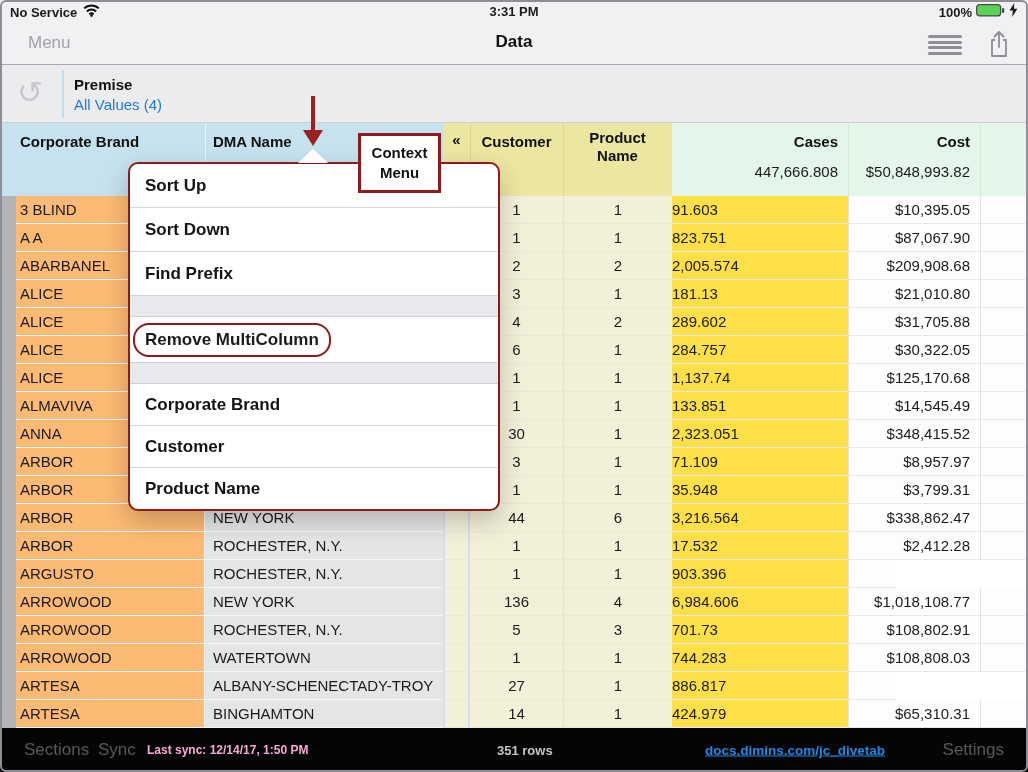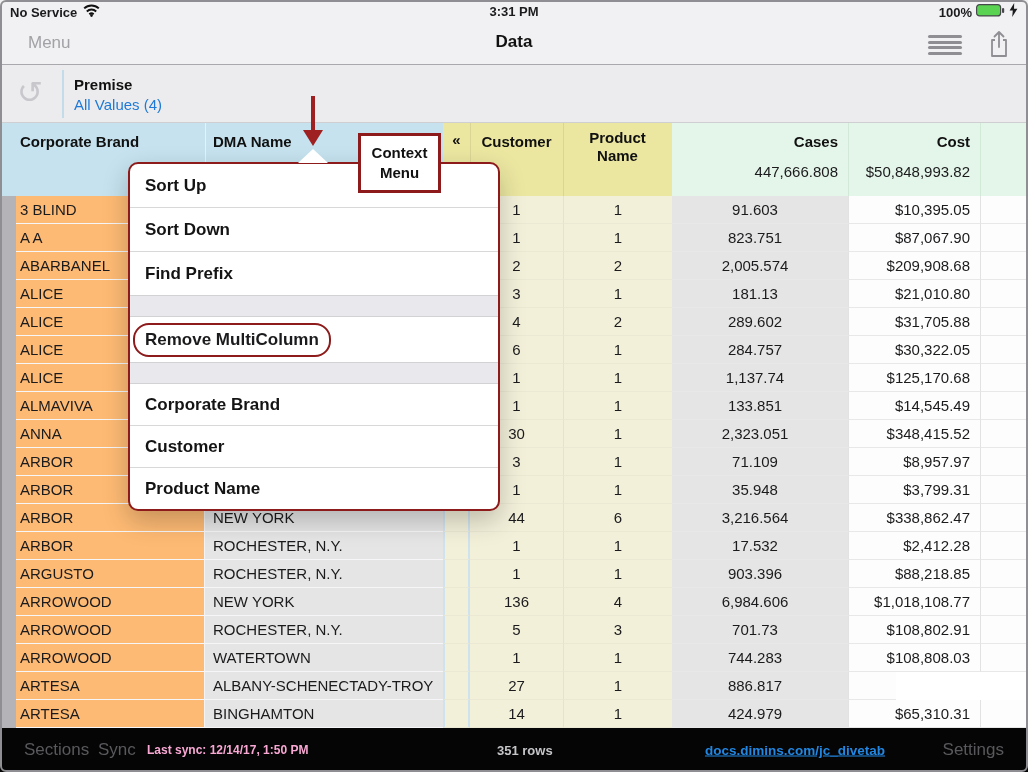--- a/index.html
+++ b/index.html
@@ -55,21 +55,21 @@
   
   .grid{position:absolute;left:0;top:196px;width:1028px;}
   .row{display:flex;height:28px;}
   .row > div{font-size:15px;line-height:27px;white-space:nowrap;overflow:hidden;}
   .c-gutter{width:16px;background:#b4b4b8;}
   .c-brand{width:189px;background:#fdba74;padding-left:4px;border-bottom:1px solid #f6f6f8;border-right:1px solid #f3f3f6;}
   .c-dma{width:238px;background:#e5e5e5;padding-left:8px;border-bottom:1px solid #f6f6f8;}
   .c-collapse{width:27px;background:#f3f0da;border-left:2px solid #cfe3ef;border-right:2px solid #cfe3ef;border-bottom:1px solid #ebe8d3;}
   .c-customer{width:93px;background:#f3f0da;text-align:center;border-bottom:1px solid #ebe8d3;}
   .c-product{width:109px;background:#f3f0da;text-align:center;border-left:1px solid #e6e3c9;border-bottom:1px solid #ebe8d3;}
-  .c-cases{width:176px;background:#e5e5e5;text-align:center;padding-right:10px;border-bottom:1px solid #e8e8e8;}
+  .c-cases{width:176px;background:#fde047;text-align:left;padding-right:10px;border-bottom:1px solid #e8e8e8;}
   .c-cost{width:132px;background:#fdfdfd;text-align:right;padding-right:10px;border-left:1px solid #e2e2e2;border-bottom:1px solid #e8e8e8;}
   .c-filler{width:48px;background:#fdfdfd;border-left:1px solid #e2e2e2;border-bottom:1px solid #e8e8e8;}
 
   
   .cmenu{position:absolute;left:128px;top:162px;width:372px;z-index:20;background:#fff;
          border:2.5px solid #8e1b1b;border-radius:10px;box-shadow:0 10px 26px rgba(0,0,0,.22);overflow:hidden;}
   .cm-item{height:43px;line-height:43px;padding-left:15px;font-size:17px;font-weight:600;color:#141414;}
   .cm-sep{height:1px;background:#d8d8d8;}
   .cm-band{height:22px;background:#e9e9ed;border-top:1px solid #d2d2d4;border-bottom:1px solid #d2d2d4;}
   .cm-item-tall{height:45px;display:flex;align-items:center;padding-left:3px;}
@@ -331,21 +331,20 @@
     </div>
 
     <div class="row">
       <div class="c-gutter"></div>
       <div class="c-brand">ARGUSTO</div>
       <div class="c-dma">ROCHESTER, N.Y.</div>
       <div class="c-collapse"></div>
       <div class="c-customer">1</div>
       <div class="c-product">1</div>
       <div class="c-cases">903.396</div>
-      <div class="c-cost">$88,218.85</div>
       <div class="c-filler"></div>
     </div>
 
     <div class="row">
       <div class="c-gutter"></div>
       <div class="c-brand">ARROWOOD</div>
       <div class="c-dma">NEW YORK</div>
       <div class="c-collapse"></div>
       <div class="c-customer">136</div>
       <div class="c-product">4</div>

